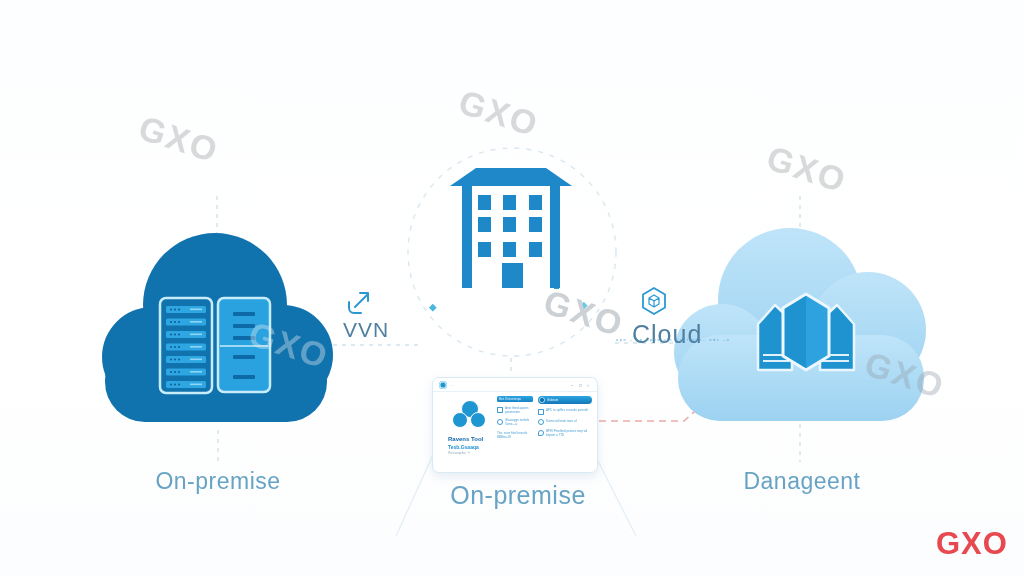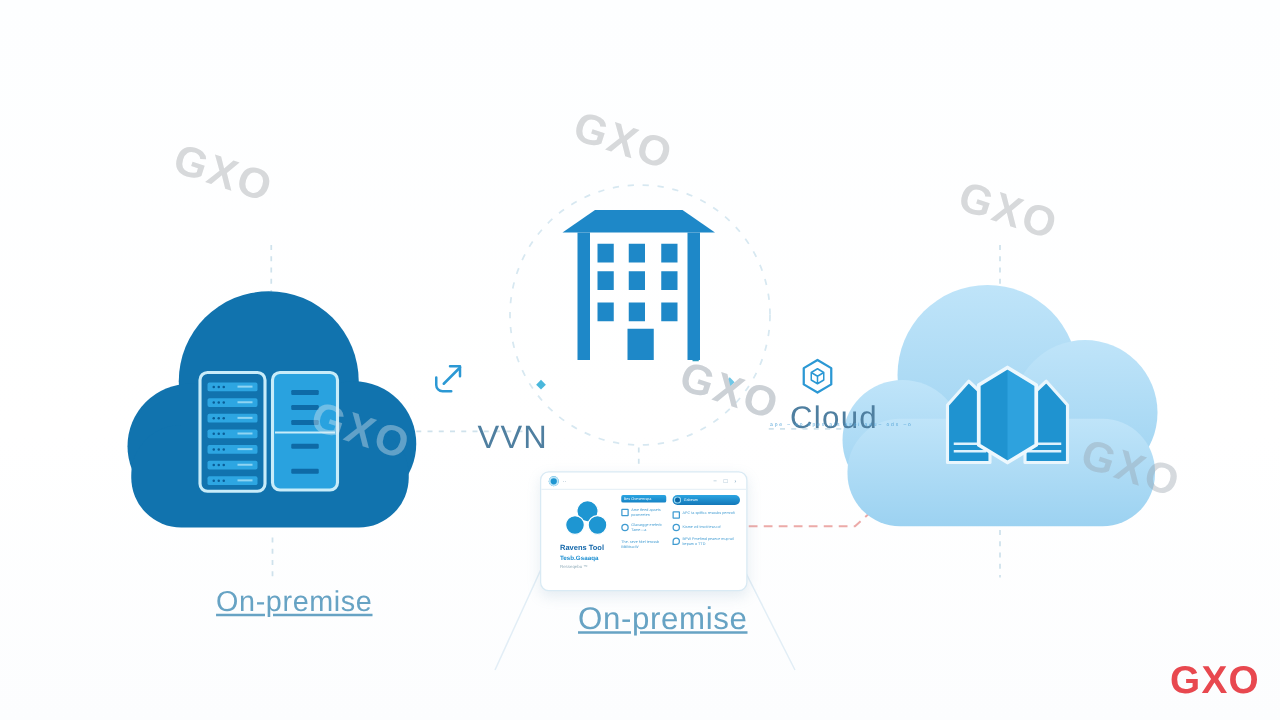--- a/index.html
+++ b/index.html
@@ -13,22 +13,22 @@
   
   .wm{
     position:absolute;font-weight:700;font-size:34px;letter-spacing:2px;
     color:#d7d9db;transform:rotate(18deg);user-select:none;
   }
   .wm.w4{color:#ccd1d6;}
   .wm.w5{color:rgba(228,236,242,0.38);}
   .wm.w6{color:rgba(148,158,168,0.38);}
   
   .nodelabel{
-    position:absolute;width:160px;text-align:right;font-size:24px;
-    font-weight:400;color:#67a3c4;letter-spacing:0.5px;text-decoration:underline;
+    position:absolute;width:160px;text-align:center;font-size:24px;
+    font-weight:400;color:#67a3c4;letter-spacing:0.5px;
   }
   .linklabel{
     position:absolute;font-size:22px;color:#4f7fa0;letter-spacing:1px;
   }
   .microtext{
     position:absolute;font-size:4px;color:#5aa7d8;letter-spacing:1.5px;white-space:nowrap;
   }
   
   .brand{
     position:absolute;left:936px;top:526px;font-size:31px;font-weight:800;
@@ -227,26 +227,27 @@
     </g>
   </svg>
 
   <div class="wm w1 abs" style="left:138px;top:120px;">GXO</div>
   <div class="wm w2 abs" style="left:458px;top:94px;">GXO</div>
   <div class="wm w3 abs" style="left:766px;top:150px;">GXO</div>
   <div class="wm w4 abs" style="left:543px;top:294px;">GXO</div>
   <div class="wm w5 abs" style="left:248px;top:326px;">GXO</div>
   <div class="wm w6 abs" style="left:864px;top:356px;">GXO</div>
 
-  <div class="linklabel" style="left:343px;top:334px;font-size:26px;margin-left:39px;">VVN</div>
+  <div class="linklabel" style="left:343px;top:318px;font-size:21px;">VVN</div>
   <div class="linklabel" style="left:632px;top:320px;font-size:25px;">Cloud</div>
   <div class="microtext" style="left:616px;top:337px;">ape – eo apes als asei aeu– ods –o</div>
 
   <div class="nodelabel" style="left:138px;top:468px;font-size:23px;">On-premise</div>
   <div class="nodelabel" style="left:438px;top:481px;font-size:25px;">On-premise</div>
+  <div class="nodelabel" style="left:722px;top:468px;font-size:23px;">Danageent</div>
 
   <div class="window">
     <div class="titlebar">
       <div class="appdot"></div>
       <span class="titletext">··</span>
       <span class="wincontrols">− □ ›</span>
     </div>
     <div class="wincontent">
       <div class="lpanel">
         <div class="cluster">

